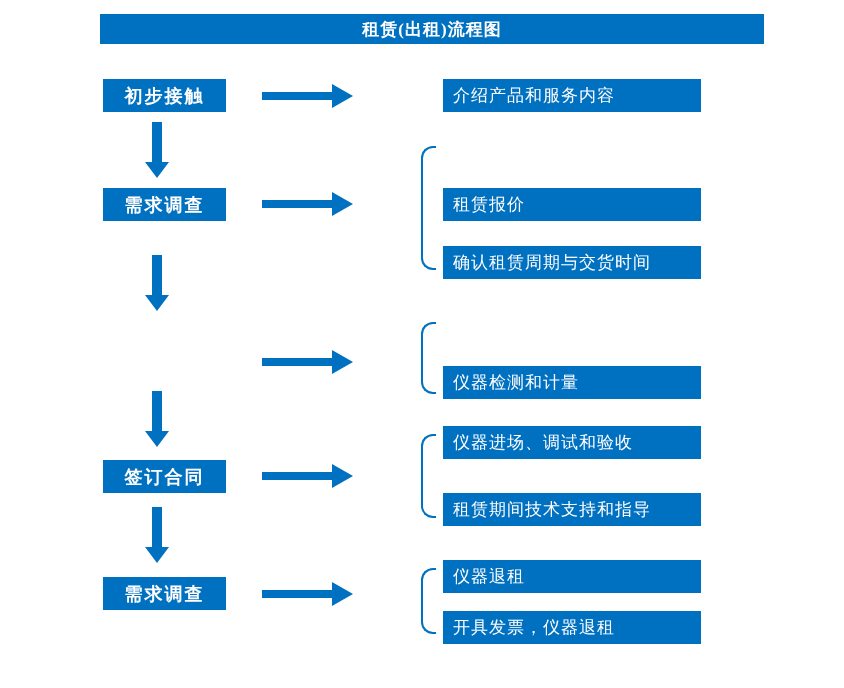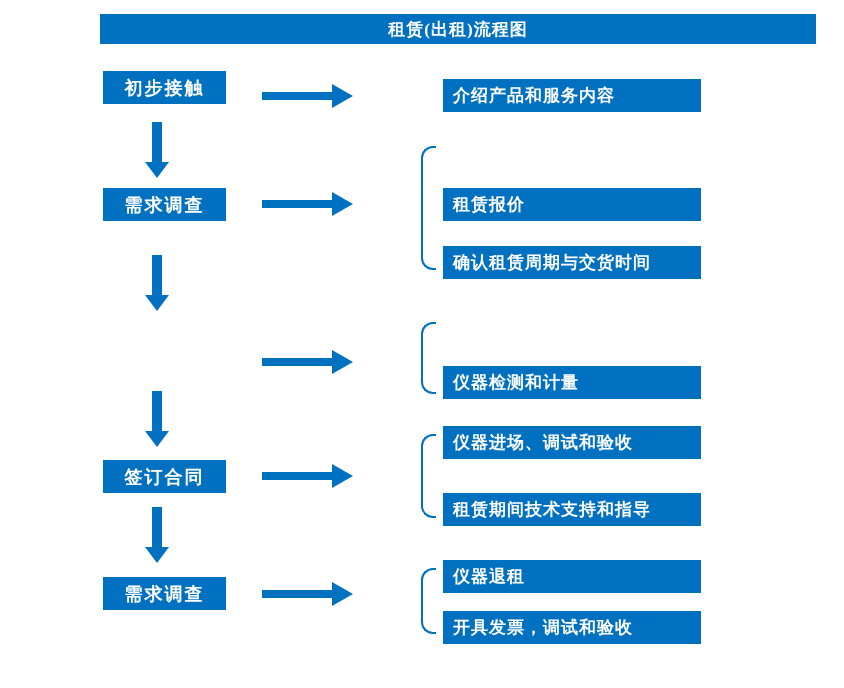--- a/index.html
+++ b/index.html
@@ -9,21 +9,21 @@
   .canvas {
     position: relative;
     width: 844px;
     height: 688px;
     background: #ffffff;
     overflow: hidden;
   }
   .title-bar {
     position: absolute;
     left: 100px; top: 14px;
-    width: 716px; height: 30px;
+    width: 664px; height: 30px;
     background: var(--primary);
     color: var(--box-text);
     display: flex; align-items: center; justify-content: center;
     font-weight: bold;
     font-size: 17px;
     letter-spacing: 1px;
   }
   .stage {
     position: absolute;
     left: 103px;
@@ -35,21 +35,21 @@
     font-size: 18px;
     letter-spacing: 2px;
   }
   .detail {
     position: absolute;
     left: 443px;
     width: 258px; height: 33px;
     background: var(--primary);
     color: var(--box-text);
     display: flex; align-items: center;
-    font-weight: bold;
+    font-weight: normal;
     font-size: 17px;
     padding-left: 10px;
     letter-spacing: 1px;
   }
   .harrow {
     position: absolute;
     left: 262px;
     width: 91px; height: 24px;
     color: var(--primary);
   }
@@ -72,21 +72,21 @@
 </style>
 </head>
 <body>
 
 <div class="canvas">
 
   <div class="title-bar">
     <span>租赁(出租)流程图</span>
   </div>
 
-  <div class="stage" style="top:71px">
+  <div class="stage" style="top:79px">
     <span>初步接触</span>
   </div>
   <div class="stage" style="top:188px">
     <span>需求调查</span>
   </div>
   <div class="stage" style="top:460px">
     <span>签订合同</span>
   </div>
   <div class="stage" style="top:577px">
     <span>需求调查</span>
@@ -172,16 +172,16 @@
     <span>仪器进场、调试和验收</span>
   </div>
   <div class="detail" style="top:493px">
     <span>租赁期间技术支持和指导</span>
   </div>
 
   <div class="detail" style="top:560px">
     <span>仪器退租</span>
   </div>
   <div class="detail" style="top:611px">
-    <span>开具发票，调试和验收</span>
+    <span>开具发票，仪器退租</span>
   </div>
 
 </div>
 
 </body></html>

